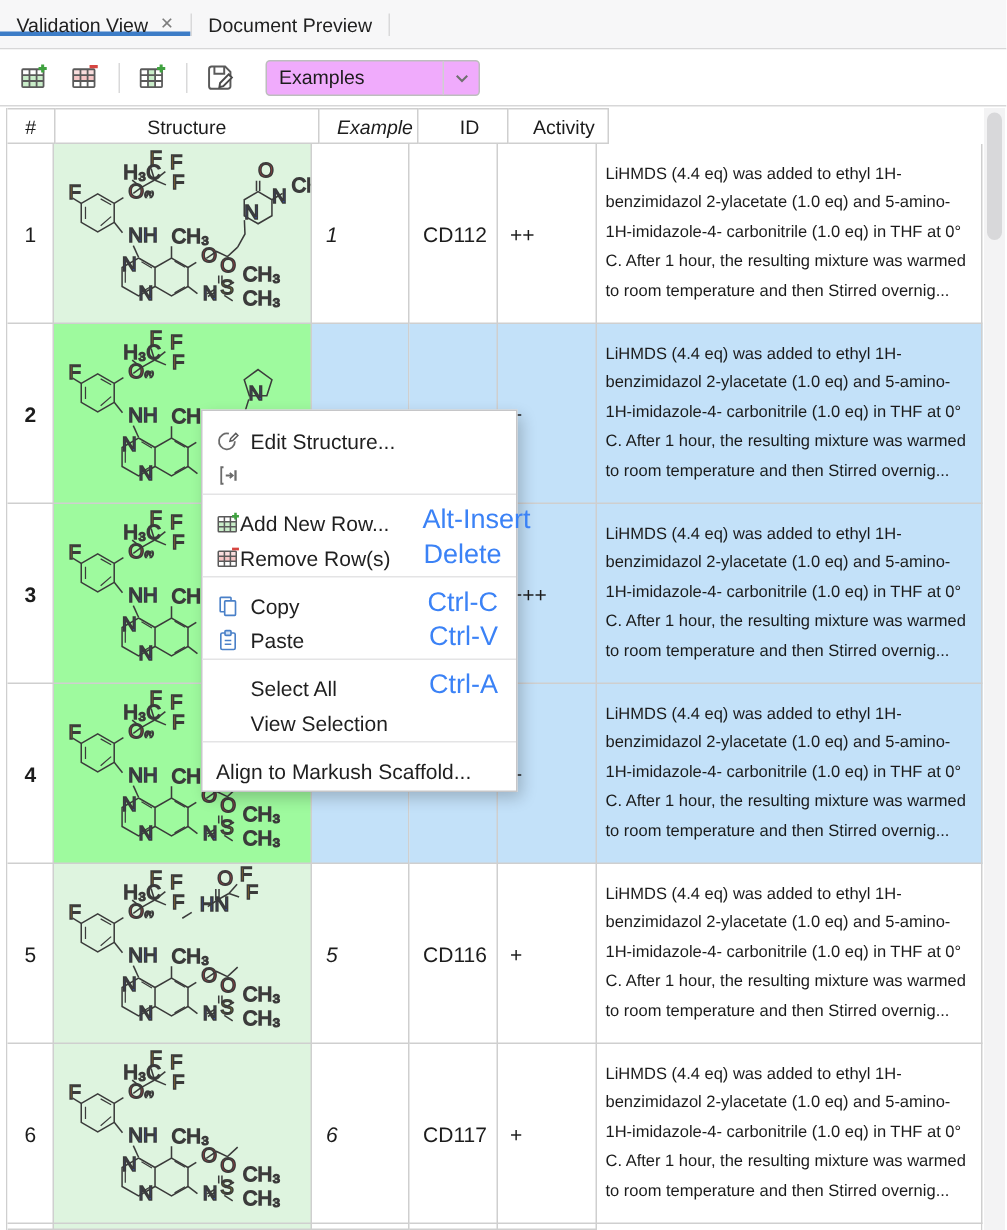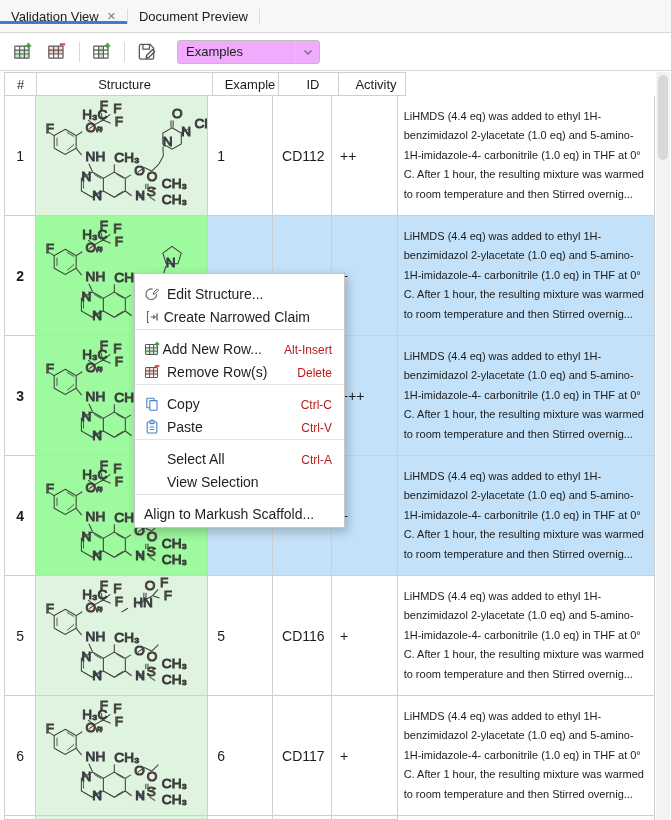--- a/index.html
+++ b/index.html
@@ -28,21 +28,21 @@
   .table { position:absolute; left:4px; top:72px; width:651px; border-left:1px solid var(--grid,#cfcfcf); }
   .thead { display:flex; height:24px; background:#fff; }
   .th { display:flex; align-items:center; justify-content:center; font-size:13px; color:#1c1c1c;
         border-right:1px solid var(--grid,#cfcfcf); border-bottom:1px solid var(--grid,#cfcfcf); border-top:1px solid var(--grid,#cfcfcf); }
   .tr { display:flex; height:120px; background:#fff; }
   .tr.sliver { height:4px; overflow:hidden; }
   .td { border-right:1px solid var(--grid,#cfcfcf); border-bottom:1px solid var(--grid,#cfcfcf);
         display:flex; align-items:center; font-size:14px; overflow:hidden; }
   .c0 { width:32px; justify-content:center; }
   .c1 { width:176px; padding:0; }
-  .c2 { width:66px; padding-left:9px; }
+  .c2 { width:66px; padding-left:9px;font-style:italic; }
   .c3 { width:60px; padding-left:9px; }
   .c4 { width:67px; padding-left:8px; }
   .c5 { width:263px; padding:2px 6px; }
   .tr .c1 { background:var(--structure-bg,#def4df); }
   .tr.sel .c2,.tr.sel .c3,.tr.sel .c4,.tr.sel .c5 { background:var(--selection-blue,#c3e1f9); }
   .tr.sel .c1 { background:var(--structure-selected-bg,#9efa9e); }
   .tr.sel .c0 { font-weight:bold; }
   .preptxt { font-size:11px; line-height:19.4px; color:#1b1b1b; }
   .mol { width:100%; height:100%; display:block; }
   .aN{fill:#3353c6} .aO{fill:#cf4040} .aF{fill:#c8881e} .aS{fill:#96961e} .aC{fill:#3b3b3b} .aR{fill:#8a8a8a;font-size:4.6px;font-style:italic}
@@ -50,21 +50,21 @@
   
   .vscroll { position:absolute; top:72px; right:1px; bottom:0; width:14px; background:#f3f3f4; }
   .vthumb { position:absolute; top:3px; left:2px; width:10px; height:85px; border-radius:5px; background:#d8d8da; }
 
   
   .menu { position:absolute; left:134px; top:273px; width:211px; background:#ffffff;
           border:1px solid #c6c6c8; box-shadow:3px 4px 10px rgba(0,0,0,.22); padding:5px 0; z-index:50; }
   .mi { height:23px; display:flex; align-items:flex-end; padding:0 12px 0 9px; font-size:14px; color:#1f1f1f; white-space:nowrap; }
   .mic { width:23px; display:flex; align-items:center; }
   .mic svg { width:16px; height:16px; }
-  .mshort { margin-left:auto; padding-left:22px; color:#b91c1c; font-size:12px; }
+  .mshort { margin-left:auto; padding-left:22px; color:#3b82f6; font-size:18px; }
   .msep { height:1px; background:#e4e4e5; margin:4px 0; }
 </style>
 </head>
 <body>
 
 <svg width="0" height="0" style="position:absolute" aria-hidden="true">
   <defs>
     <g id="mol-core" stroke="#3b3b3b" stroke-width="1.05" fill="none">
 
       <path d="M30,31 41.3,37.5 41.3,50.5 30,57 18.7,50.5 18.7,37.5 Z"></path>
@@ -356,21 +356,20 @@
         </div>
         <div class="mlabel">Edit Structure...</div>
         <div class="mshort"></div>
       </div>
       <div class="mi">
         <div class="mic">
           <svg viewBox="0 0 16 16">
             <use href="#icon-create-narrowed-claim"></use>
           </svg>
         </div>
-        <div class="mlabel">Create Narrowed Claim</div>
         <div class="mshort"></div>
       </div>
       <div class="msep"></div>
       <div class="mi">
         <div class="mic">
           <svg viewBox="0 0 16 16">
             <use href="#icon-add-row"></use>
           </svg>
         </div>
         <div class="mlabel">Add New Row...</div>

